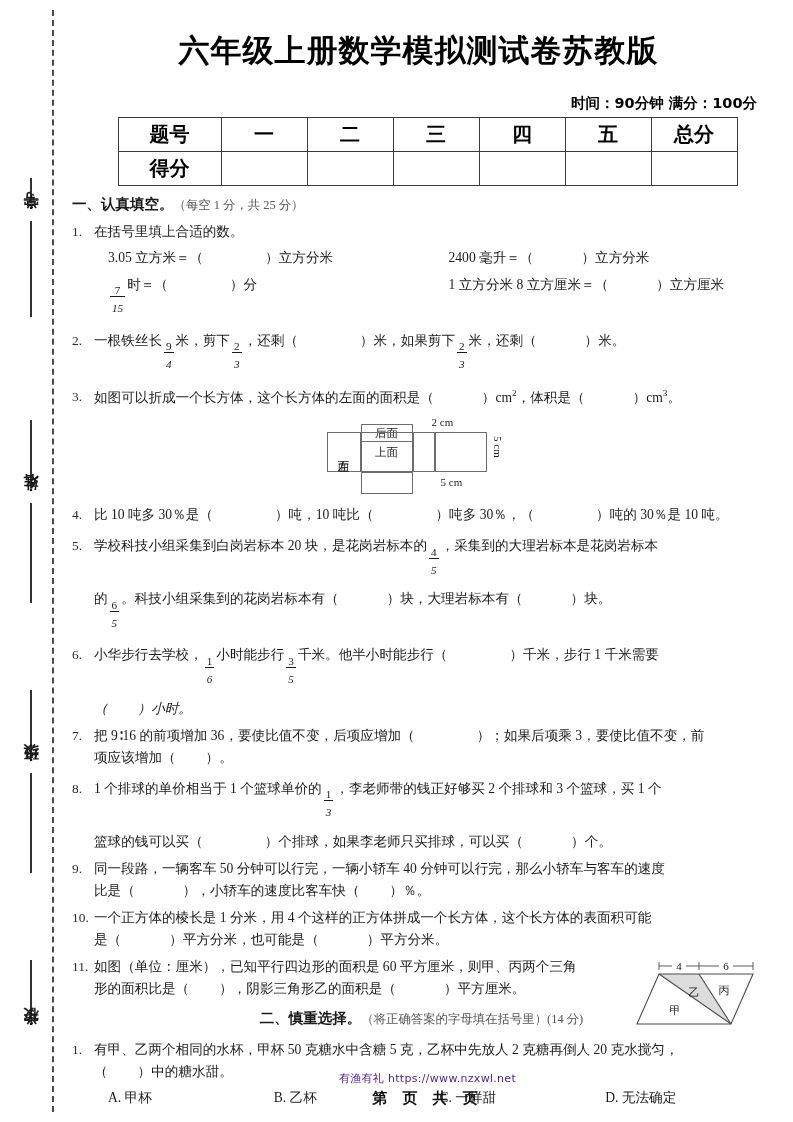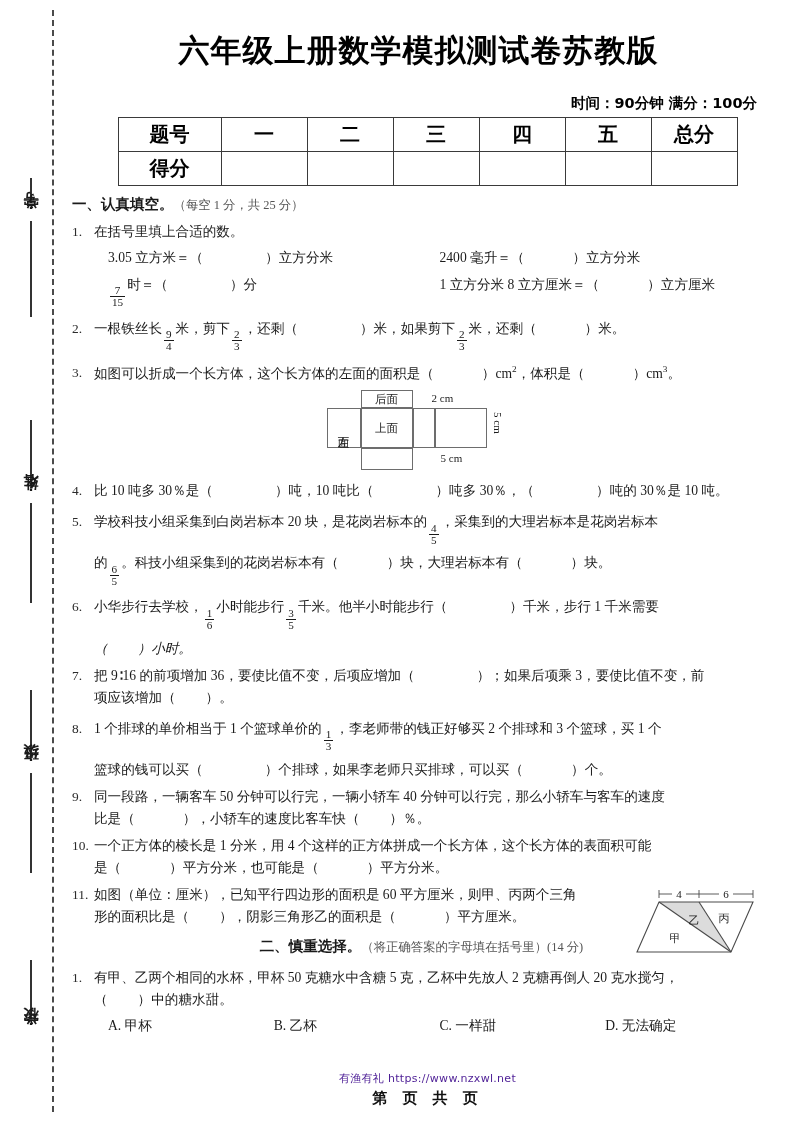--- a/index.html
+++ b/index.html
@@ -138,38 +138,38 @@
     width: 22px;
     text-align: left;
     font-size: 13.4px;
     color: #2b2b2b;
   }
   .q-body {
     flex: 1 1 auto;
     text-align: justify;
   }
   .q-body p { margin: 0; }
-  .indent { padding-left: 14px; }
+  .indent { padding-left: 14px; gap: 9px; }
 
   .blank { display: inline-block; min-width: 48px; }
   .blank-sm { display: inline-block; min-width: 30px; }
   .blank-lg { display: inline-block; min-width: 62px; }
 
   
   .frac {
     display: inline-flex;
     flex-direction: column;
     align-items: center;
     vertical-align: -0.48em;
     font-size: 0.82em;
     line-height: 1.02;
     margin: 0 2px;
   }
   .frac .num { padding: 0 2px; }
-  .frac .den { padding: 0 2px; border-top: 1px solid #1a1a1a; }
+  .frac .den { padding: 6px 2px; border-top: 1px solid #1a1a1a; font-style: italic; }
 
   sup.exp { font-size: 0.68em; vertical-align: super; }
 
   .two-col {
     display: flex;
   }
   .two-col > div { flex: 0 0 50%; }
 
   .opts {
     display: flex;
@@ -353,21 +353,21 @@
     <div class="q" style="margin-top:9px;">
       <span class="q-num">3.</span>
       <div class="q-body">
         <p><span>如图可以折成一个长方体，这个长方体的左面的面积是（</span><span class="blank"></span><span>）cm</span><sup class="exp">2</sup><span>，体积是（</span><span class="blank"></span><span>）cm</span><sup class="exp">3</sup><span>。</span></p>
       </div>
     </div>
 
     <div class="fig-net-wrap">
       <div class="fig-net">
 
-        <div class="cell" style="left:44px; top:2px; width:52px; height:18px;">后面</div>
+        <div class="cell" style="left:44px; top:12px; width:52px; height:18px;">后面</div>
 
         <div class="cell" style="left:10px; top:20px; width:34px; height:40px; flex-direction:column;">
           <span style="writing-mode:vertical-rl; text-orientation:upright; letter-spacing:0;">左面</span>
         </div>
 
         <div class="cell" style="left:44px; top:20px; width:52px; height:40px;">上面</div>
 
         <div class="cell" style="left:96px; top:20px; width:22px; height:40px;"></div>
 
         <div class="cell" style="left:118px; top:20px; width:52px; height:40px;"></div>

